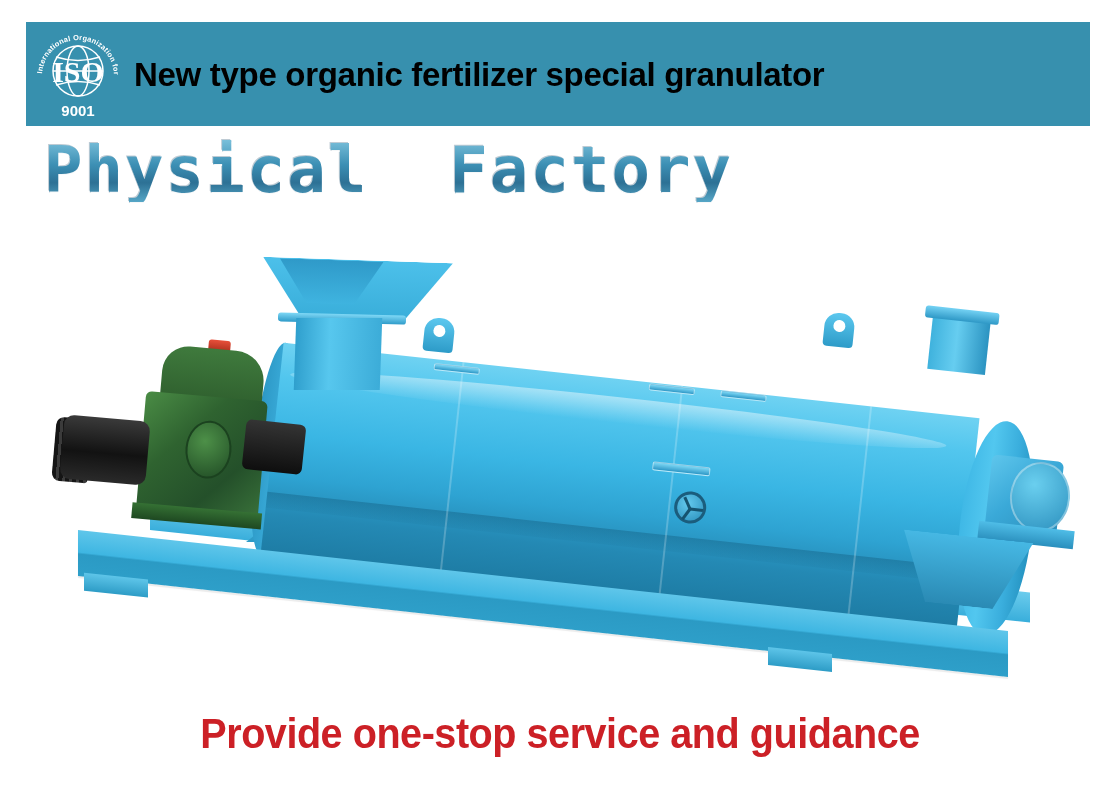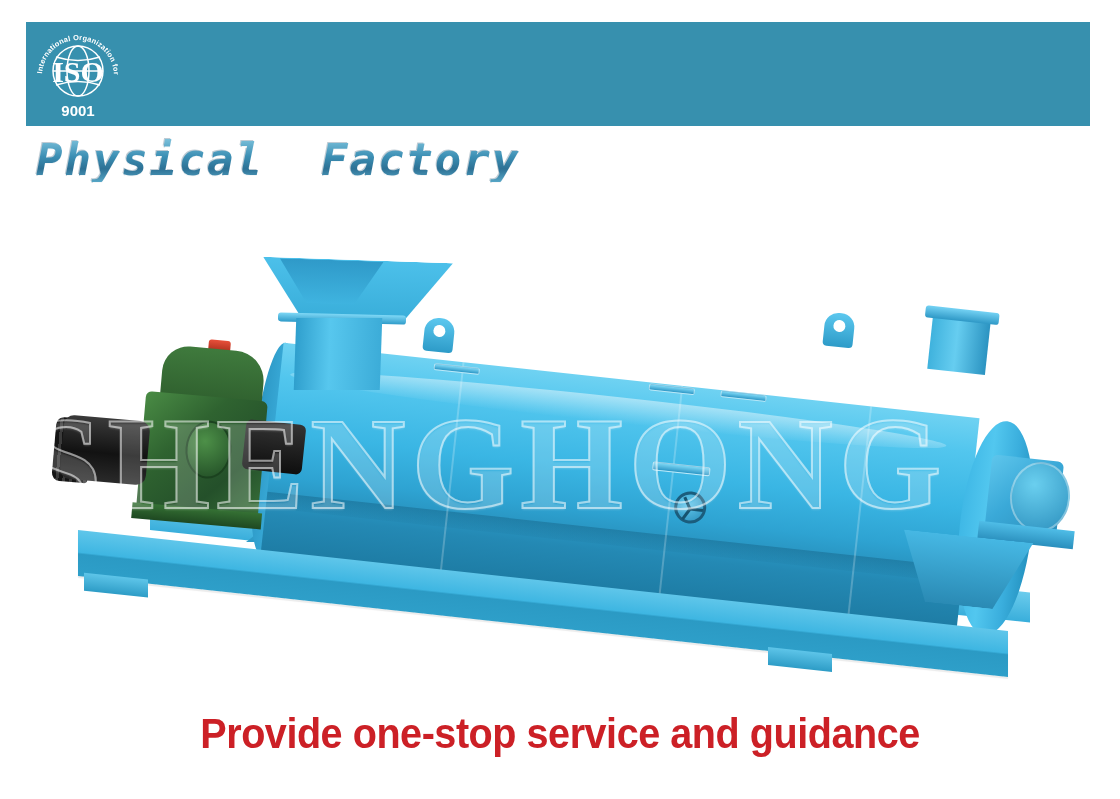--- a/index.html
+++ b/index.html
@@ -26,30 +26,29 @@
   }
   .iso-logo svg { display:block; }
   .header-title {
     color:#000; font-weight:bold; font-size:33px; letter-spacing:-0.3px;
     white-space:nowrap; line-height:1; margin-left:4px;
     font-family:"Liberation Sans", sans-serif;
   }
 
   
   .subhead {
-    position:absolute; left:36px; top:138px;
+    position:absolute; left:44px; top:138px;
     font-family:"DejaVu Sans Mono", monospace;
-    font-size:44px; font-weight:bold; letter-spacing:2px;
+    font-size:64px; font-weight:bold; letter-spacing:2px;
     line-height:1;
     background:linear-gradient(180deg,#7ec3dd 0%,#3c8fb4 42%,#2d7195 70%,#56a6c6 100%);
     -webkit-background-clip:text; background-clip:text;
     color:transparent; -webkit-text-fill-color:transparent;
     filter:drop-shadow(1px 2px 0 rgba(255,255,255,0.85)) drop-shadow(-1px -1px 0 rgba(20,70,100,0.28));
     white-space:pre;
-    font-style:italic;
   }
 
   
   .stage {
     position:absolute; left:0; top:200px; width:1120px; height:500px;
     overflow:hidden;
   }
 
   
   .skid {
@@ -340,20 +339,21 @@
         <text font-family="Liberation Sans, sans-serif" font-size="7.4" font-weight="bold" fill="#ffffff" letter-spacing="0.2">
           <textPath href="#ringpath" startOffset="2%">International Organization for Standardization</textPath>
         </text>
 
         <text x="50" y="58" text-anchor="middle" font-family="Liberation Serif, serif" font-size="30" font-weight="bold" fill="#ffffff">ISO</text>
 
         <text x="50" y="92" text-anchor="middle" font-family="Liberation Sans, sans-serif" font-size="15" font-weight="bold" fill="#ffffff">9001</text>
       </svg>
     </div>
 
+    <div class="header-title">New type organic fertilizer special granulator</div>
   </div>
 
   <div class="subhead">Physical  Factory</div>
 
   <div class="stage">
 
     <div class="skid-rear"></div>
 
     <div class="under-shadow"></div>
 
@@ -419,18 +419,17 @@
     <div class="bearing-pad"></div>
 
     <div class="chute"></div>
 
     <div class="skid">
       <div class="skid-foot f1"></div>
       <div class="skid-foot f2"></div>
     </div>
   </div>
 
-  <div class="wm-latin">SHENGHONG</div>
 
 
   <div class="footer-slogan">Provide one-stop service and guidance</div>
 
 </div>
 
 </body></html>

